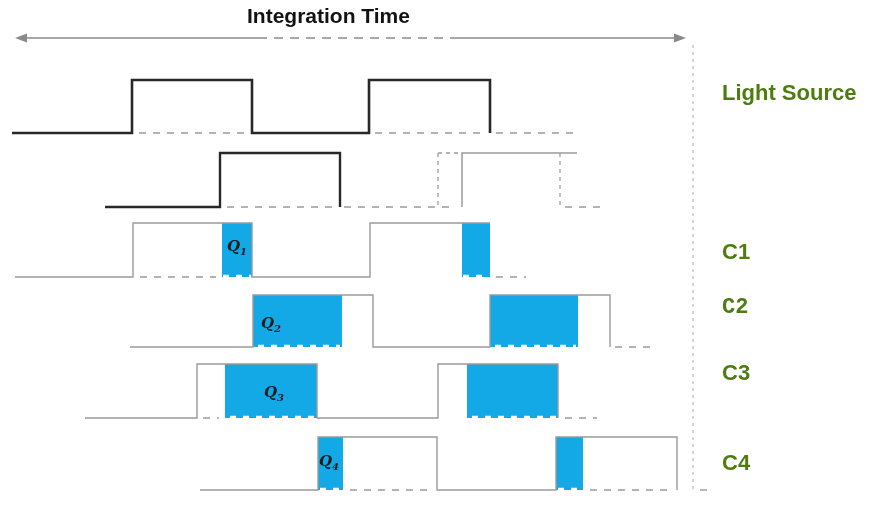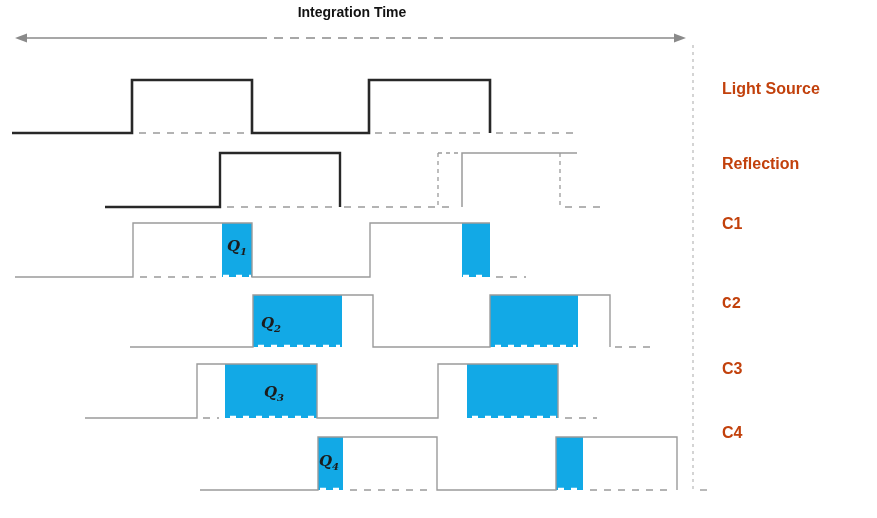--- a/index.html
+++ b/index.html
@@ -1,23 +1,23 @@
 <!DOCTYPE html>
 <html><head>
 <meta charset="utf-8">
 <style>
   html,body{margin:0;padding:0;background:#ffffff;}
   body{width:877px;height:518px;overflow:hidden;}
   .stage{position:relative;width:877px;height:518px;background:#ffffff;
          font-family:"Liberation Sans",sans-serif;}
   .stage svg{position:absolute;left:0;top:0;}
-  .title{position:absolute;left:247px;top:4px;width:210px;text-align:center;
-         font-weight:bold;font-size:14px;color:#121212;}
-  .row-label{position:absolute;left:722px;font-weight:bold;font-size:16px;
-             color:#c2410c;white-space:nowrap;}
+  .title{position:absolute;left:247px;top:4px;width:210px;
+         font-weight:bold;font-size:21px;color:#121212;}
+  .row-label{position:absolute;left:722px;font-weight:bold;font-size:22px;
+             color:#4d7c0f;white-space:nowrap;}
 </style>
 </head>
 <body>
 
 <div class="stage">
   <svg id="wf" width="877" height="518" viewBox="0 0 877 518">
       <line x1="693" y1="45" x2="693" y2="493" stroke="#b8b8b8" stroke-width="1.2" stroke-dasharray="3 4"></line>
       <line x1="24" y1="38" x2="258" y2="38" stroke="#8a8a8a" stroke-width="1.5"></line>
       <line x1="258" y1="38" x2="452" y2="38" stroke="#8a8a8a" stroke-width="1.5" stroke-dasharray="9 7"></line>
       <line x1="452" y1="38" x2="677" y2="38" stroke="#8a8a8a" stroke-width="1.5"></line>
@@ -63,18 +63,17 @@
       <polyline points="200,490 318,490 318,437 437,437 437,490 556,490 556,437 677,437 677,490" fill="none" stroke="#9b9b9b" stroke-width="1.4" stroke-linejoin="miter"></polyline>
       <line x1="350" y1="490" x2="430" y2="490" stroke="#9b9b9b" stroke-width="1.4" stroke-dasharray="7 7"></line>
       <line x1="590" y1="490" x2="670" y2="490" stroke="#9b9b9b" stroke-width="1.4" stroke-dasharray="7 7"></line>
       <line x1="700" y1="490" x2="714" y2="490" stroke="#9b9b9b" stroke-width="1.4" stroke-dasharray="7 7"></line>
       <line x1="320" y1="489" x2="341" y2="489" stroke="#ffffff" stroke-width="2.4" stroke-dasharray="6 7"></line>
       <line x1="558" y1="489" x2="581" y2="489" stroke="#ffffff" stroke-width="2.4" stroke-dasharray="6 7"></line>
       <text x="319" y="466" fill="#1c1c1c" font-family="&quot;DejaVu Serif&quot;, serif" font-size="15" font-style="italic" font-weight="bold"><tspan>Q</tspan><tspan dy="4" font-size="10">4</tspan></text>
     </svg>
   <div class="title">Integration Time</div>
   <div class="row-label" style="top: 80px;">Light Source</div>
-  <div class="row-label" style="top: 155px;">Reflection</div>
-  <div class="row-label" style="top: 215px;">C1</div>
+  <div class="row-label" style="top: 239px;">C1</div>
   <div class="row-label" style="top: 295px; font-family: Liberation Mono, monospace;">C2</div>
   <div class="row-label" style="top: 360px;">C3</div>
-  <div class="row-label" style="top: 424px; text-align: right;">C4</div>
+  <div class="row-label" style="top: 450px; text-align: right;">C4</div>
 </div>
 
 </body></html>

